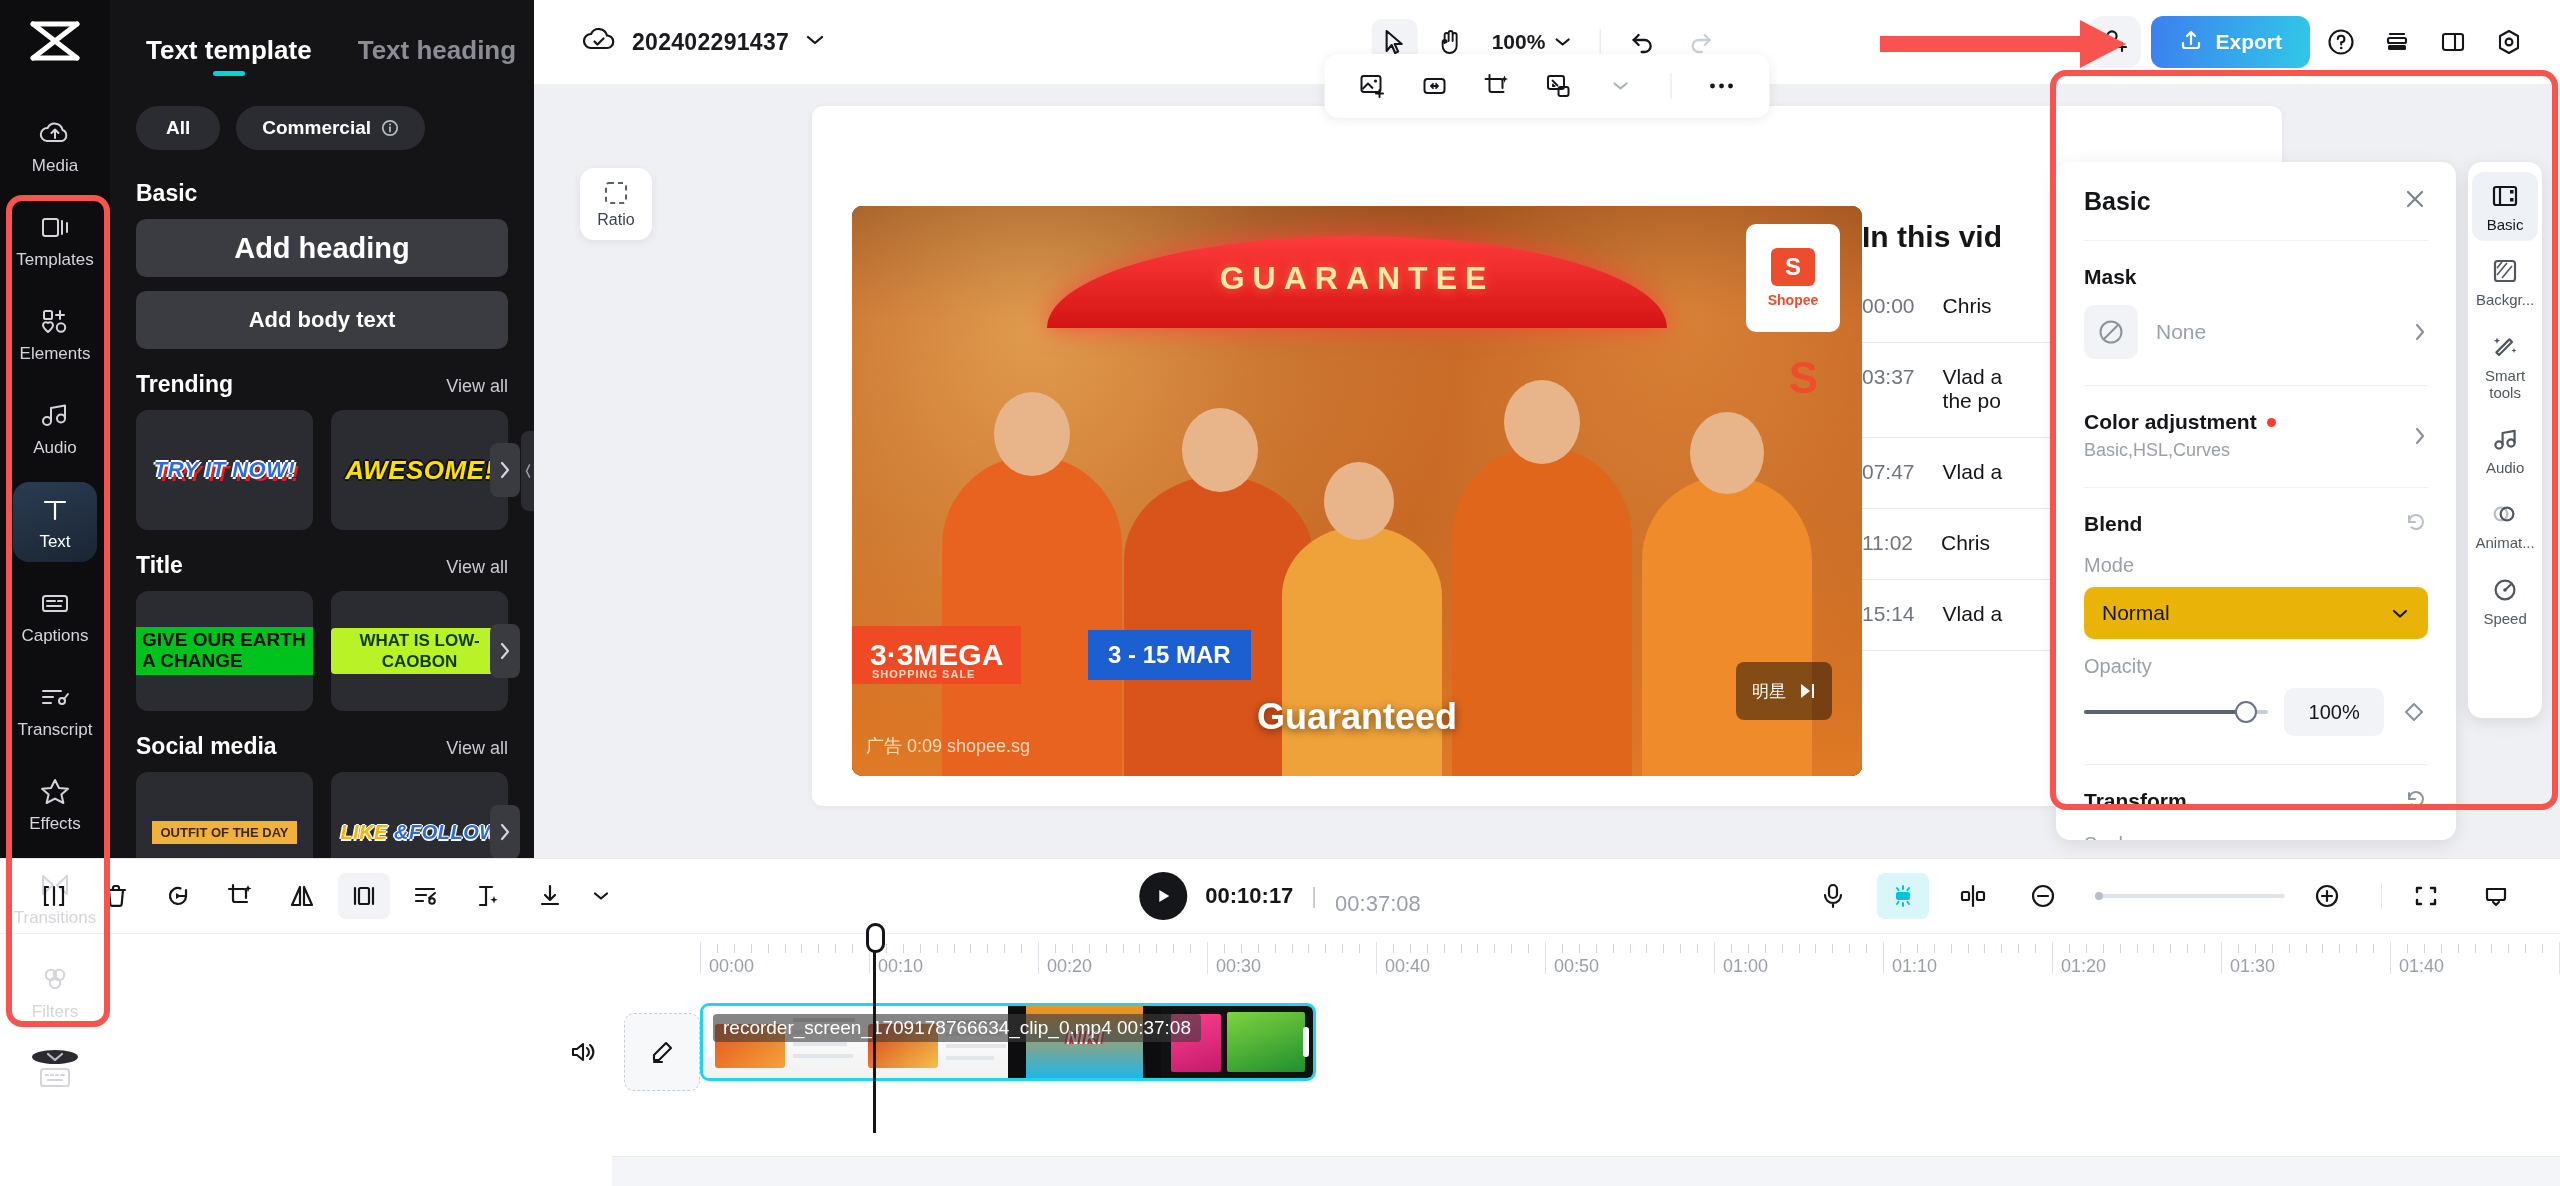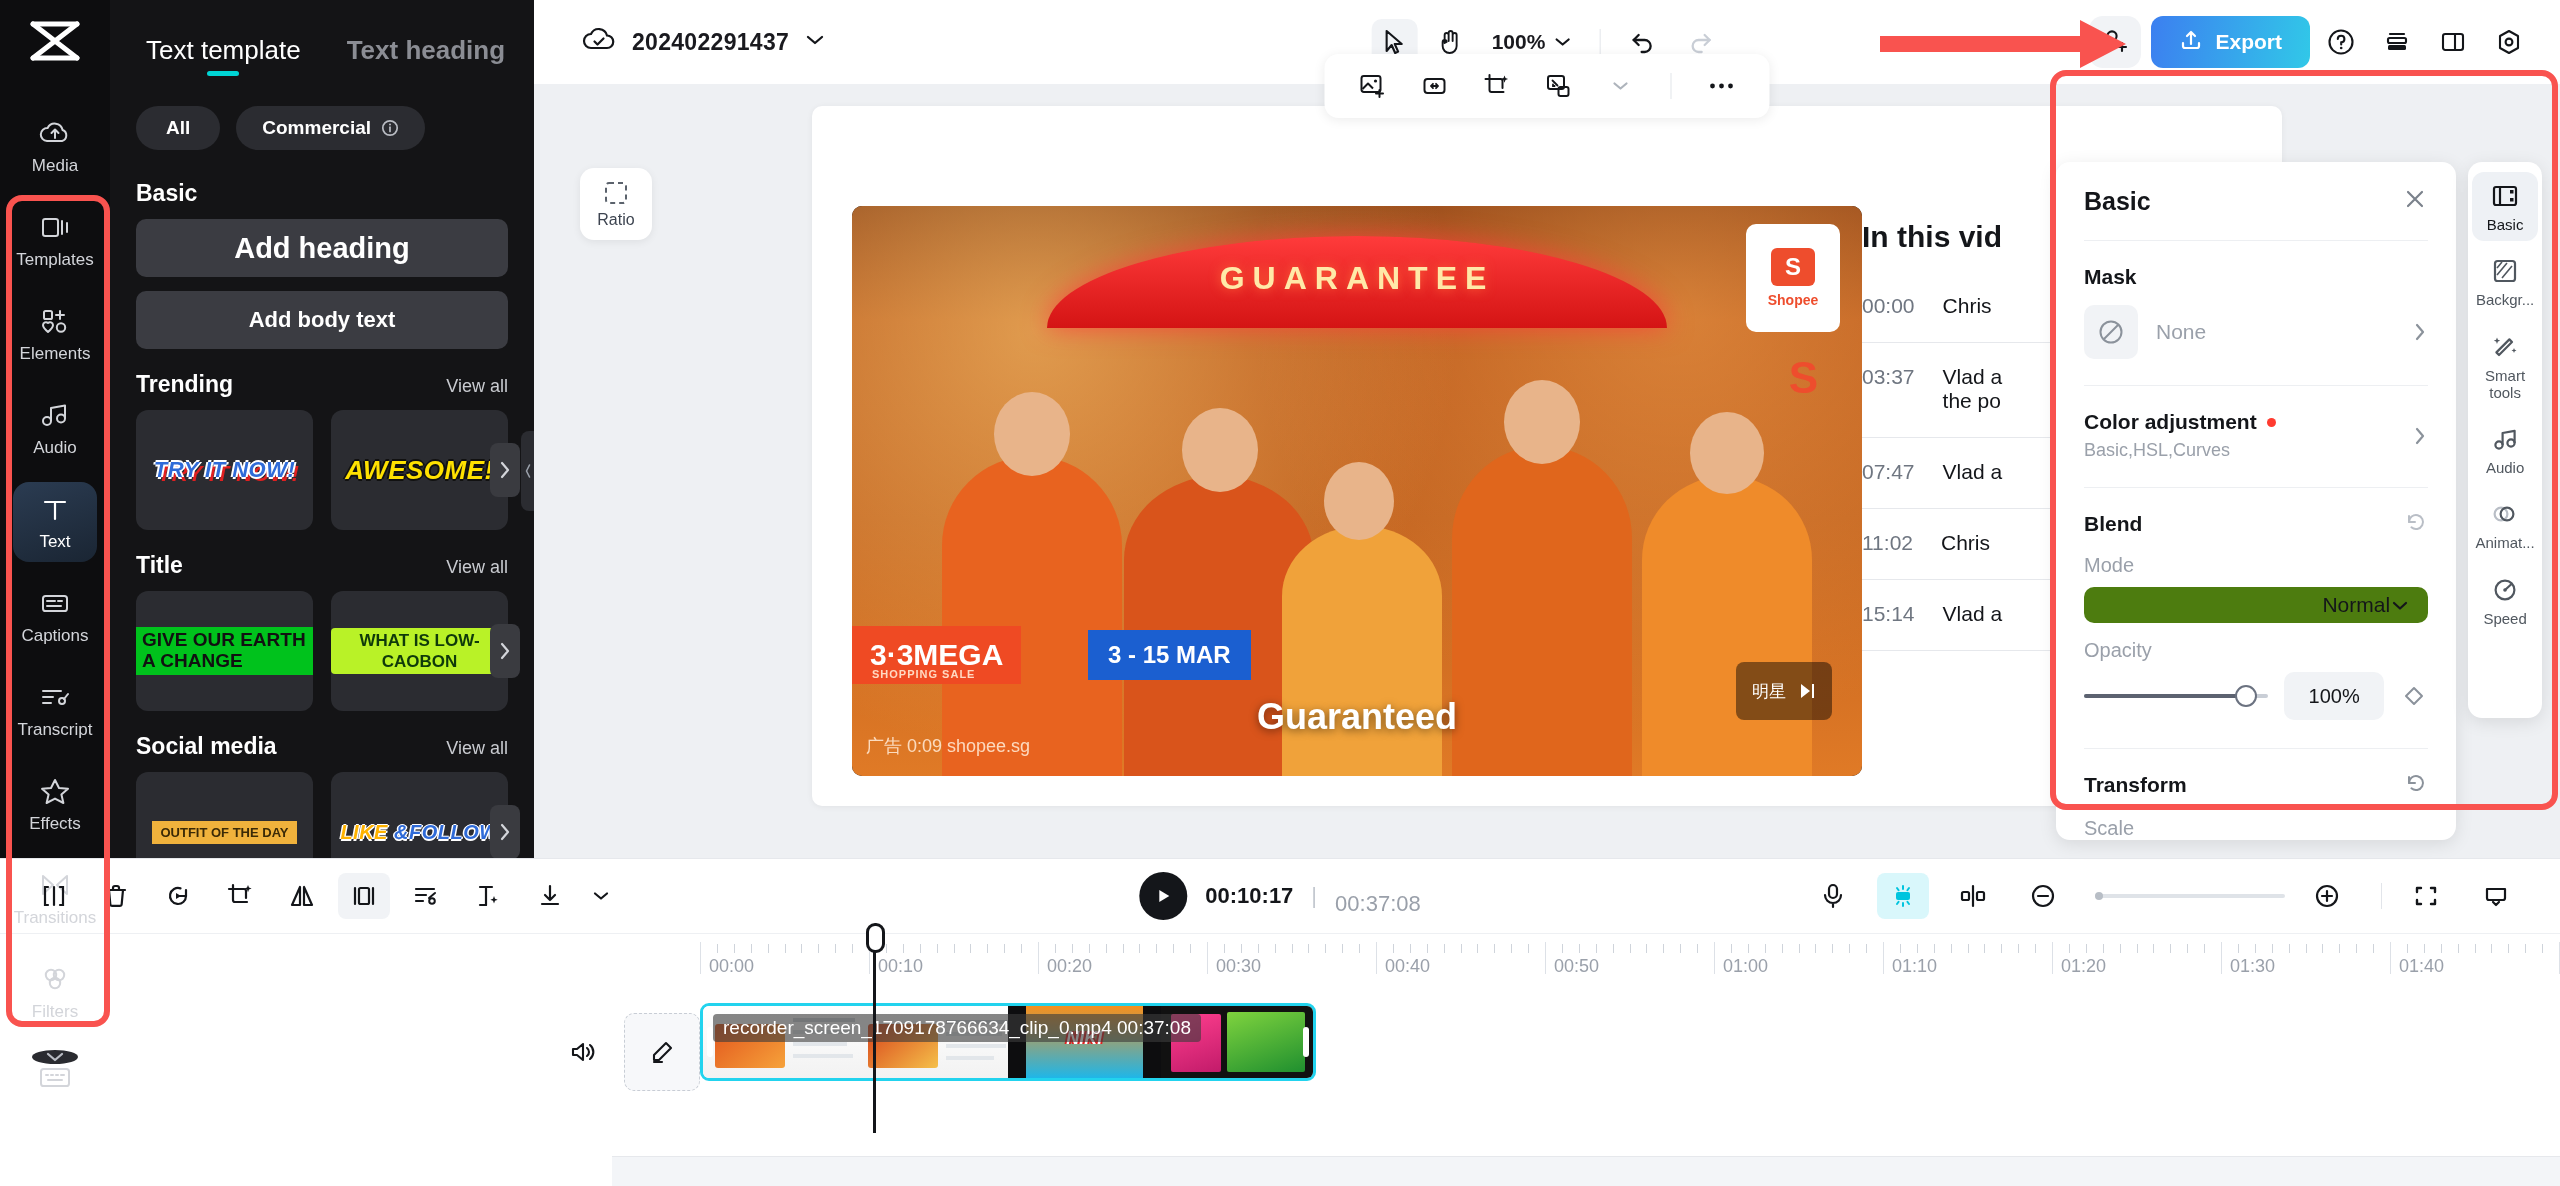--- a/index.html
+++ b/index.html
@@ -8,21 +8,21 @@
     font-family: "Liberation Sans", sans-serif;
     background: #ffffff;
     overflow: hidden;
   }
   .app { position: relative; width: 2560px; height: 1186px; display: flex; flex-direction: column; }
 
   
   .topbar { height: 84px; display: flex; align-items: stretch; flex: 0 0 84px; background:#ffffff; }
   .topbar-left-dark { width: 110px; background:#0d0d0f; }
   .topbar-panel-dark { width: 424px; background:#141416; display:flex; align-items:flex-end; gap:46px; padding-left: 36px; }
-  .tab-title { font-size: 26px; font-weight: normal; color:#ffffff; padding-bottom: 18px; position: relative; cursor:pointer; }
+  .tab-title { font-size: 26px; font-weight: bold; color:#ffffff; padding-bottom: 18px; position: relative; cursor:pointer; }
   .tab-title.inactive { color:#8b8d94; font-weight:bold; }
   .tab-title.active::after {
     content:""; position:absolute; left:50%; transform:translateX(-50%);
     bottom: 8px; width: 32px; height: 5px; border-radius:3px; background:#00d5d5;
   }
   .topbar-main { flex:1; display:flex; align-items:center; padding: 0 26px; background:#ffffff; position:relative;}
   .proj-name-wrap { display:flex; align-items:center; gap: 16px; margin-left: 22px; }
   .proj-name { font-size: 23px; font-weight: bold; color:#1a1a1f; letter-spacing:0.3px;}
   .topbar-center { position:absolute; left:50%; transform:translateX(-50%); display:flex; align-items:center; gap: 10px; }
   .tb-btn { width:46px; height:46px; border-radius:10px; display:flex; align-items:center; justify-content:center; cursor:pointer; }
@@ -123,21 +123,21 @@
   .p-sec-label { font-size:21px; font-weight:bold; color:#14161a; margin: 24px 0 16px; display:flex; align-items:center; gap:10px;}
   .mask-row { display:flex; align-items:center; gap:18px; padding-bottom:26px; cursor:pointer;}
   .mask-sq { width:54px;height:54px;border-radius:10px;background:#f1f3f6;display:flex;align-items:center;justify-content:center;}
   .mask-none { font-size:21px; color:#9aa0aa; flex:1;}
   .row-link { display:flex; align-items:center; justify-content:space-between; padding: 24px 0 26px; cursor:pointer;}
   .rl-main { font-size:21px; font-weight:bold; color:#14161a; display:flex; align-items:center; gap:10px;}
   .dot-red { width:9px;height:9px;border-radius:50%;background:#ff3b30; display:inline-block;}
   .rl-sub { font-size:18px; color:#9aa0aa; margin-top:6px;}
   .sec-row { display:flex; align-items:center; justify-content:space-between; margin-top: 22px;}
   .field-lbl { font-size:20px; color:#9aa0aa; margin: 16px 0 10px;}
-  .select { height:36px; background:#4d7c0f; border-radius:10px; display:flex; align-items:center; justify-content:flex-end; padding: 0 18px; font-size:21px; color:#14161a; cursor:pointer;}
+  .select { height:52px; background:#eab308; border-radius:10px; display:flex; align-items:center; justify-content:space-between; padding: 0 18px; font-size:21px; color:#14161a; cursor:pointer;}
   .slider-row { display:flex; align-items:center; gap:16px; margin-top: 6px;}
   .track { flex:1; height:4px; background:#c9ced6; border-radius:2px; position:relative;}
   .track .fill { position:absolute; left:0; top:0; height:4px; background:#5c6270; border-radius:2px; width:88%;}
   .knob { position:absolute; top:-9px; left:88%; width:22px;height:22px;border-radius:50%;background:#fff;border:2px solid #6b7280; transform:translateX(-50%);}
   .numbox { width:100px; height:48px; background:#f1f3f6; border-radius:10px; display:flex; align-items:center; justify-content:center; font-size:20px; color:#14161a;}
   .kf { width:28px; height:28px; display:flex; align-items:center; justify-content:center; cursor:pointer;}
   .scale-ghost { font-size:20px; color:#9aa0aa; margin-top:18px;}
 
   
   .strip { width:76px; background:#fff; border-radius:14px; box-shadow:0 4px 18px rgba(0,0,0,.10); padding: 10px 0; height:556px;}

